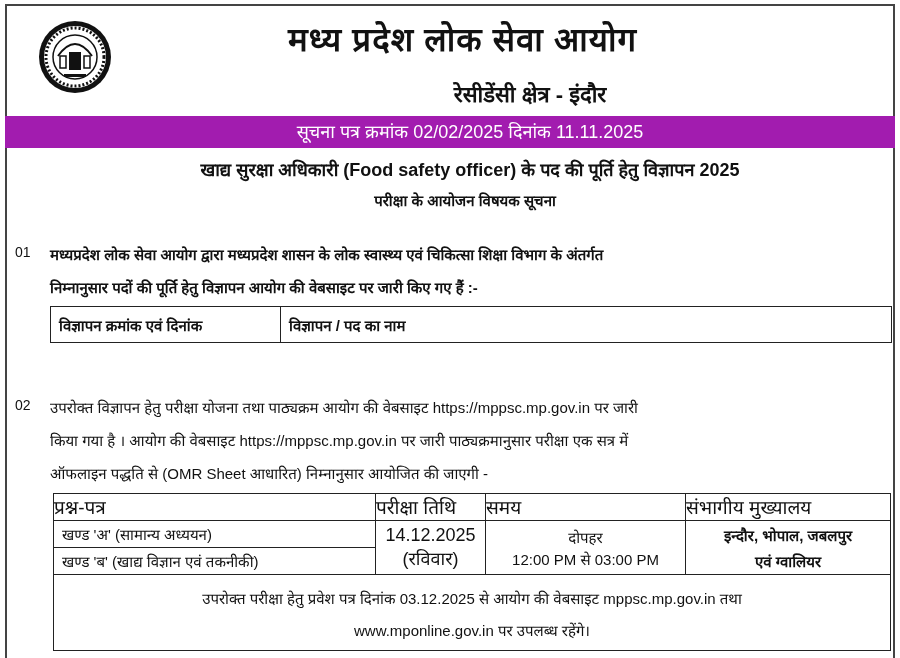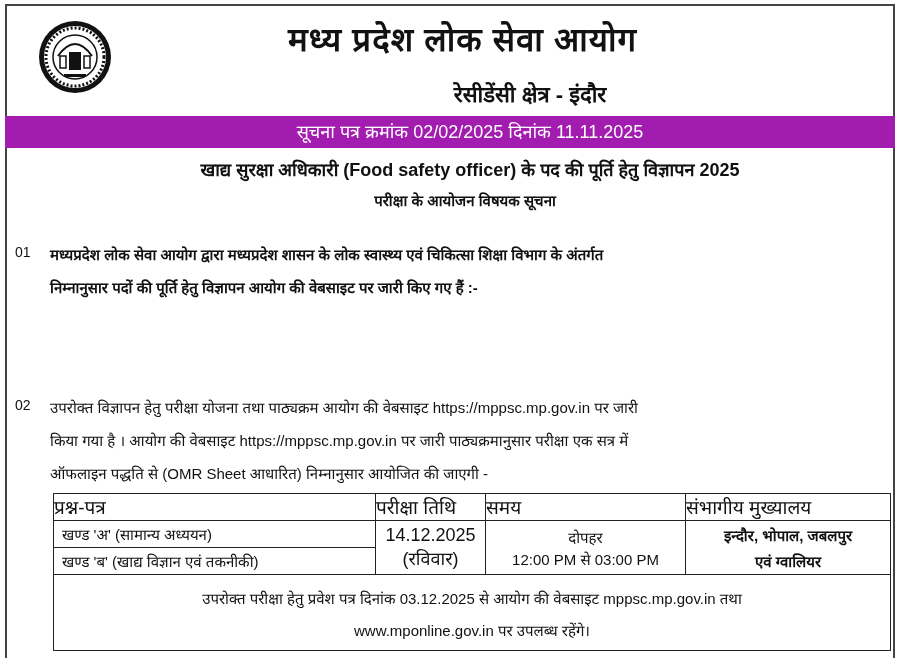--- a/index.html
+++ b/index.html
@@ -89,20 +89,24 @@
 <div class="subheading">परीक्षा के आयोजन विषयक सूचना</div>
 
 <div class="para p1" style="top:244px;">
   <span class="num">01</span>
   <span class="line" style="top:0;">मध्यप्रदेश लोक सेवा आयोग द्वारा मध्यप्रदेश शासन के लोक स्वास्थ्य एवं चिकित्सा शिक्षा विभाग के अंतर्गत</span>
   <span class="line" style="top:33px;">निम्नानुसार पदों की पूर्ति हेतु विज्ञापन आयोग की वेबसाइट पर जारी किए गए हैं :-</span>
 </div>
 
 <table class="adv-table">
   <tbody>
+      <tr>
+    <td class="c1">विज्ञापन क्रमांक एवं दिनांक</td>
+    <td>विज्ञापन / पद का नाम</td>
+  </tr>
 </tbody>
   </table>
 
 <div class="para p2" style="top:397px;">
   <span class="num">02</span>
   <span class="line" style="top:0;">उपरोक्त विज्ञापन हेतु परीक्षा योजना तथा पाठ्यक्रम आयोग की वेबसाइट https://mppsc.mp.gov.in पर जारी</span>
   <span class="line" style="top:33px;">किया गया है । आयोग की  वेबसाइट https://mppsc.mp.gov.in पर जारी  पाठ्यक्रमानुसार परीक्षा एक सत्र में</span>
   <span class="line" style="top:66px;">ऑफलाइन पद्धति से (OMR Sheet आधारित) निम्नानुसार आयोजित की जाएगी  -</span>
 </div>
 

